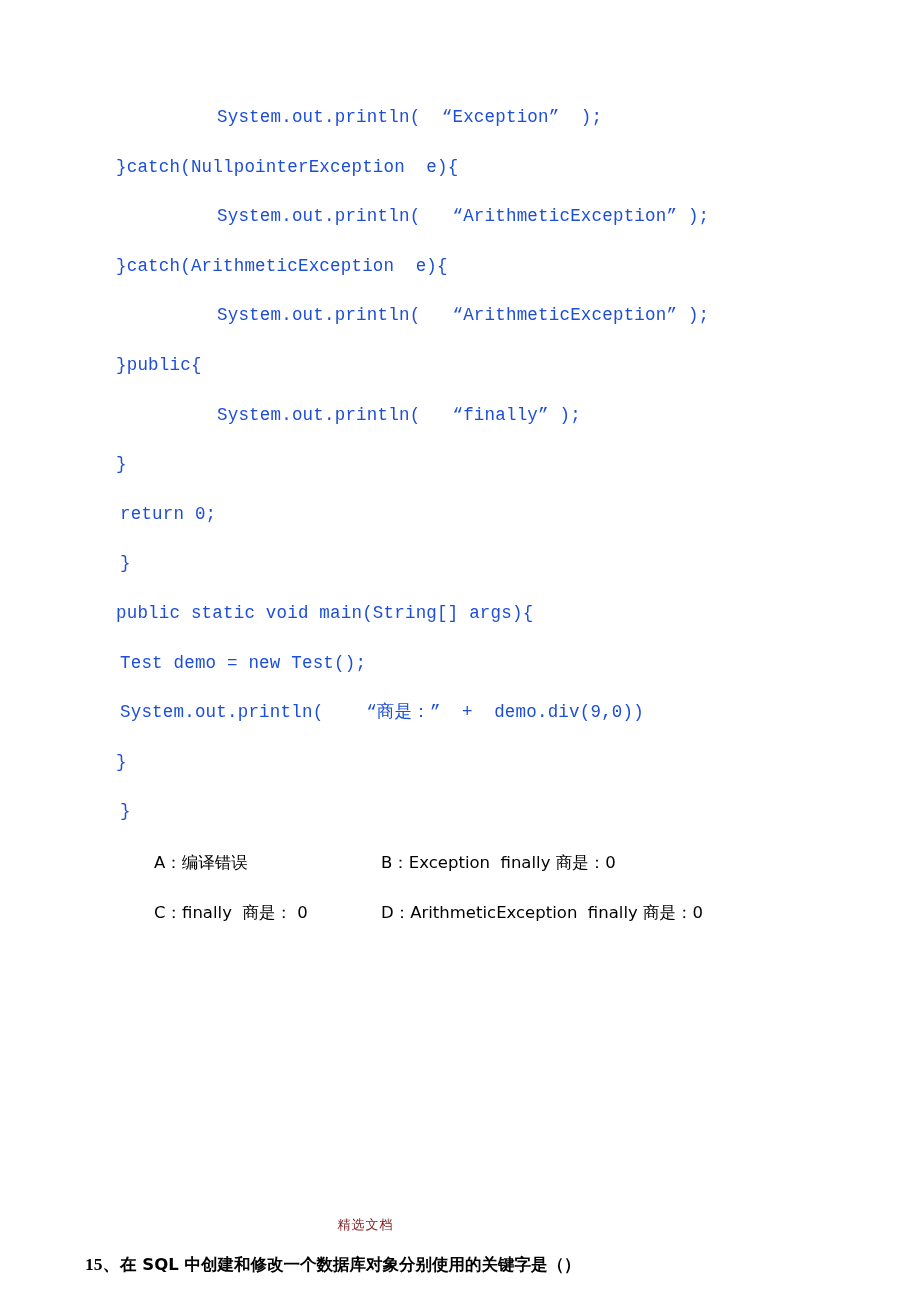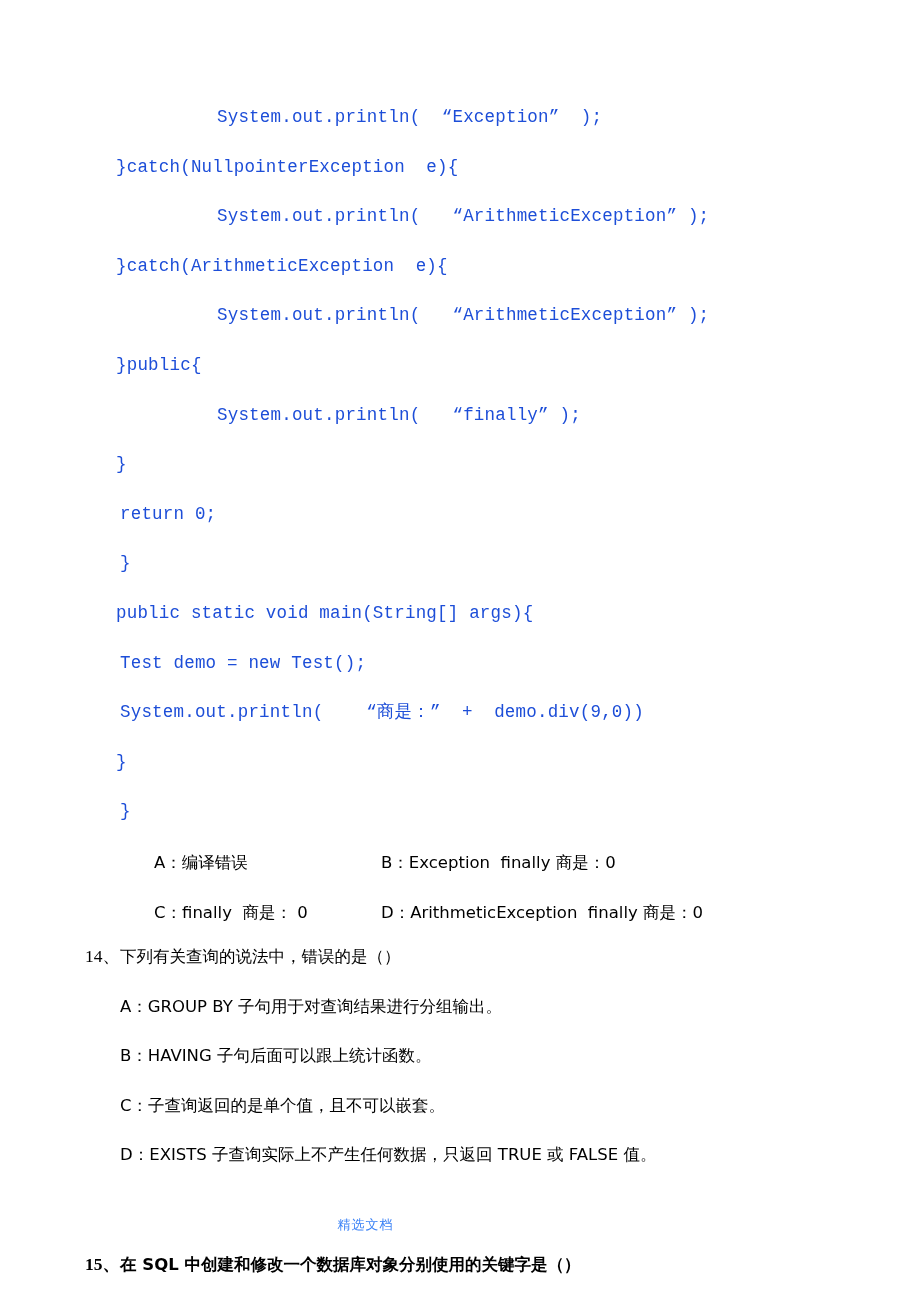--- a/index.html
+++ b/index.html
@@ -113,21 +113,21 @@
   
   .watermark {
     position: absolute;
     left: 0;
     top: 1216px;
     width: 731px;
     text-align: center;
     font-family: "DejaVu Sans", "Liberation Sans", sans-serif;
     font-size: 13px;
     letter-spacing: 1px;
-    color: #3b82f6;
+    color: #7f1d1d;
   }
 </style>
 </head>
 <body>
 
 <div class="page">
 
   <div class="code-block">
     <div class="code-line i3">System.out.println(  “Exception”  );</div>
     <div class="code-line i1">}catch(NullpointerException  e){</div>
@@ -150,27 +150,20 @@
     <div class="opt-row">
       <span class="opt-col-a serif-cjk">A：编译错误</span>
       <span class="opt-col-b serif-cjk">B：Exception  finally 商是：0</span>
     </div>
     <div class="opt-row">
       <span class="opt-col-a serif-cjk">C：finally  商是： 0</span>
       <span class="opt-col-b serif-cjk">D：ArithmeticException  finally 商是：0</span>
     </div>
   </div>
 
-  <div class="question" id="question-14">
-    <div class="q-stem"><span class="num">14、</span><span>下列有关查询的说法中，错误的是（）</span></div>
-    <div class="q-option">A：GROUP BY 子句用于对查询结果进行分组输出。</div>
-    <div class="q-option">B：HAVING 子句后面可以跟上统计函数。</div>
-    <div class="q-option">C：子查询返回的是单个值，且不可以嵌套。</div>
-    <div class="q-option">D：EXISTS 子查询实际上不产生任何数据，只返回 TRUE 或 FALSE 值。</div>
-  </div>
 
   <div class="question" id="question-15">
     <div class="q-stem"><span class="num">15、</span><span>在 SQL 中创建和修改一个数据库对象分别使用的关键字是（）</span></div>
   </div>
 
   <div class="watermark">精选文档</div>
 
 </div>
 
 </body></html>

